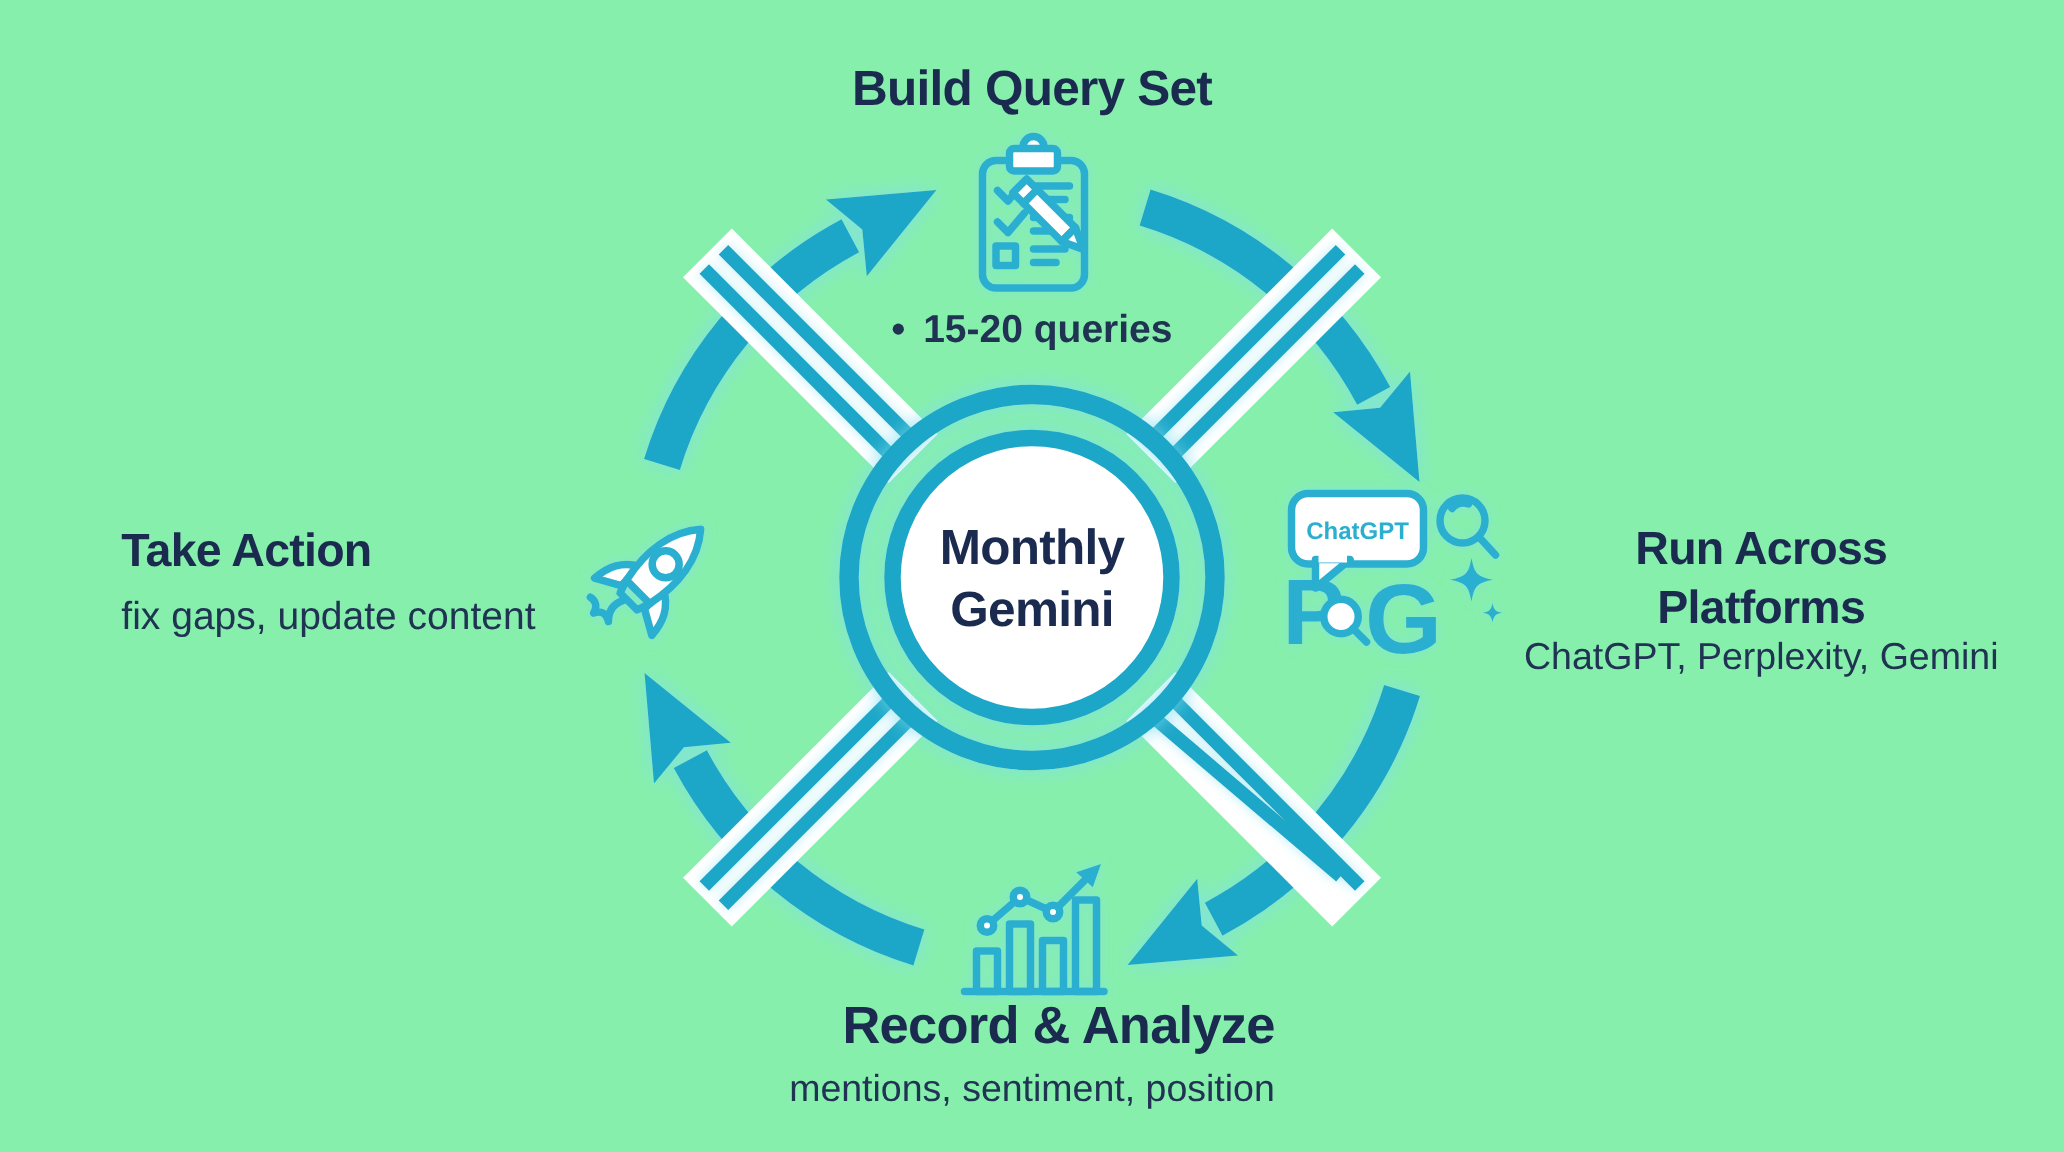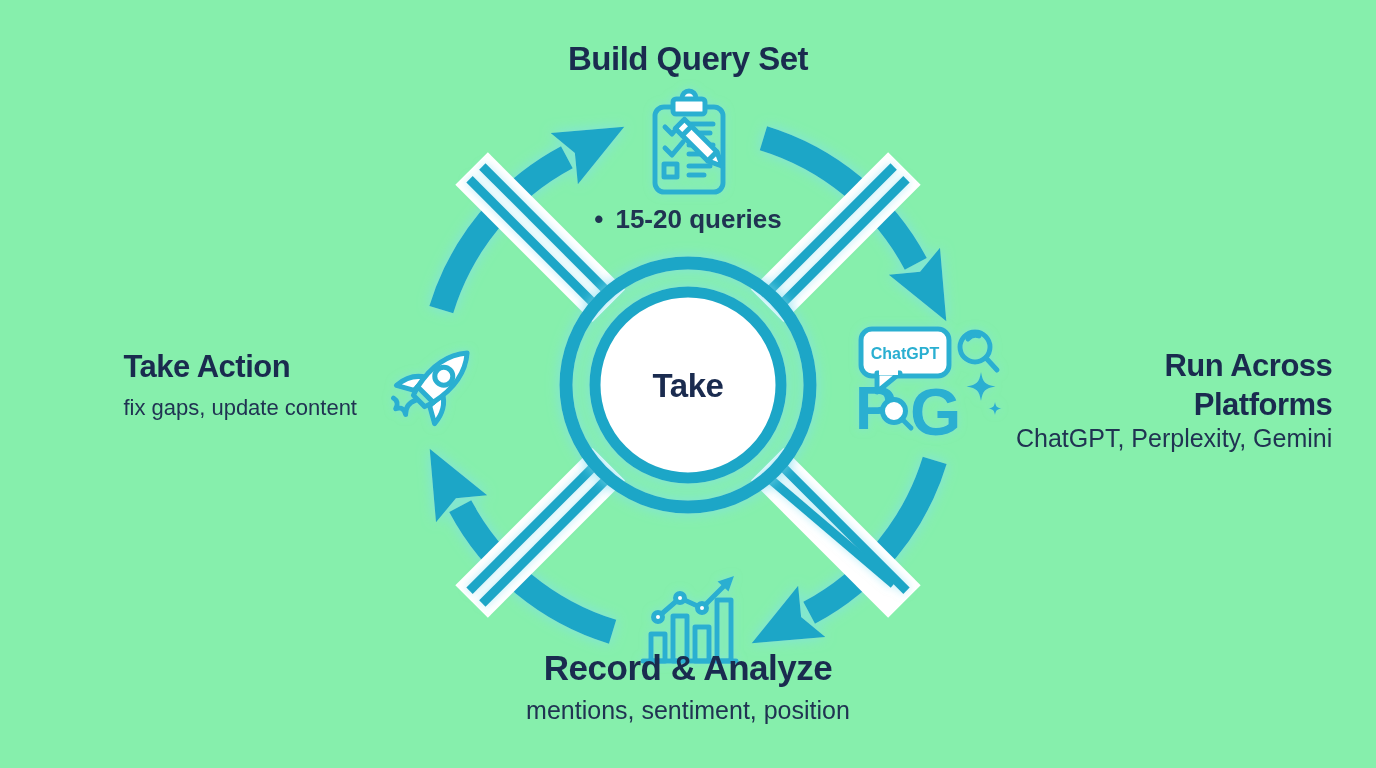--- a/index.html
+++ b/index.html
@@ -31,29 +31,29 @@
   .stage{position:absolute;color:var(--navy);}
   .stage-title{font-weight:bold;color:var(--navy);letter-spacing:-0.5px;}
   .stage-sub{font-weight:normal;color:var(--subtitle_navy);}
 
   .stage-build{left:688px;top:40px;transform:translateX(-50%);text-align:center;white-space:nowrap;}
   .stage-build .stage-title{font-size:33px;}
   .bullet-line{position:absolute;left:688px;top:204px;transform:translateX(-50%);
     font-size:26px;color:var(--subtitle_navy);white-space:nowrap;font-weight:bold;}
   .bullet-line .bullet{margin-right:12px;}
 
-  .stage-platforms{left:1016px;top:346px;text-align:right;white-space:nowrap;}
+  .stage-platforms{left:1016px;top:346px;text-align:center;white-space:nowrap;}
   .stage-platforms .stage-title{font-size:31px;line-height:39px;}
   .stage-platforms .stage-sub{font-size:25px;margin-top:0;}
 
   .stage-action{right:1019px;top:349px;white-space:nowrap;}
   .stage-action .stage-title{font-size:31px;}
-  .stage-action .stage-sub{font-size:22px;margin-top:10px;}
-
-  .stage-record{left:688px;top:648px;transform:translateX(-50%);text-align:center;white-space:nowrap;}
+  .stage-action .stage-sub{font-size:26px;margin-top:10px;}
+
+  .stage-record{left:688px;top:664px;transform:translateX(-50%);text-align:right;white-space:nowrap;}
   .stage-record .stage-title{font-size:35px;}
   .stage-record .stage-sub{font-size:25px;margin-top:8px;}
 
   .center-label{
     position:absolute;left:688px;top:385px;transform:translate(-50%,-50%);
     text-align:center;font-weight:bold;font-size:33px;line-height:41px;
     color:var(--navy);letter-spacing:-0.5px;white-space:nowrap;
   }
 </style>
 </head>
@@ -189,16 +189,17 @@
     <div class="stage-title">Take Action</div>
     <div class="stage-sub">fix gaps, update content</div>
   </div>
 
   <div class="stage stage-record">
     <div class="stage-title">Record &amp; Analyze</div>
     <div class="stage-sub">mentions, sentiment, position</div>
   </div>
 
   <div class="center-label">
-    <div>Take</div>
+    <div>Monthly</div>
+    <div>Gemini</div>
   </div>
 
 </div>
 
 </body></html>

